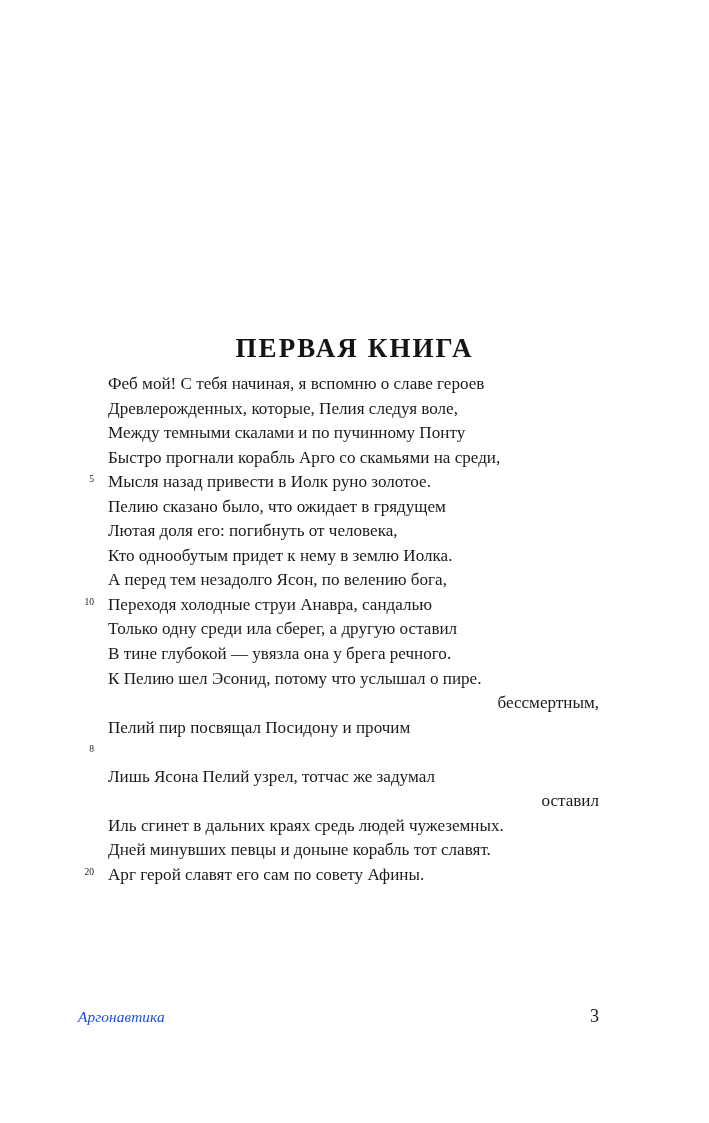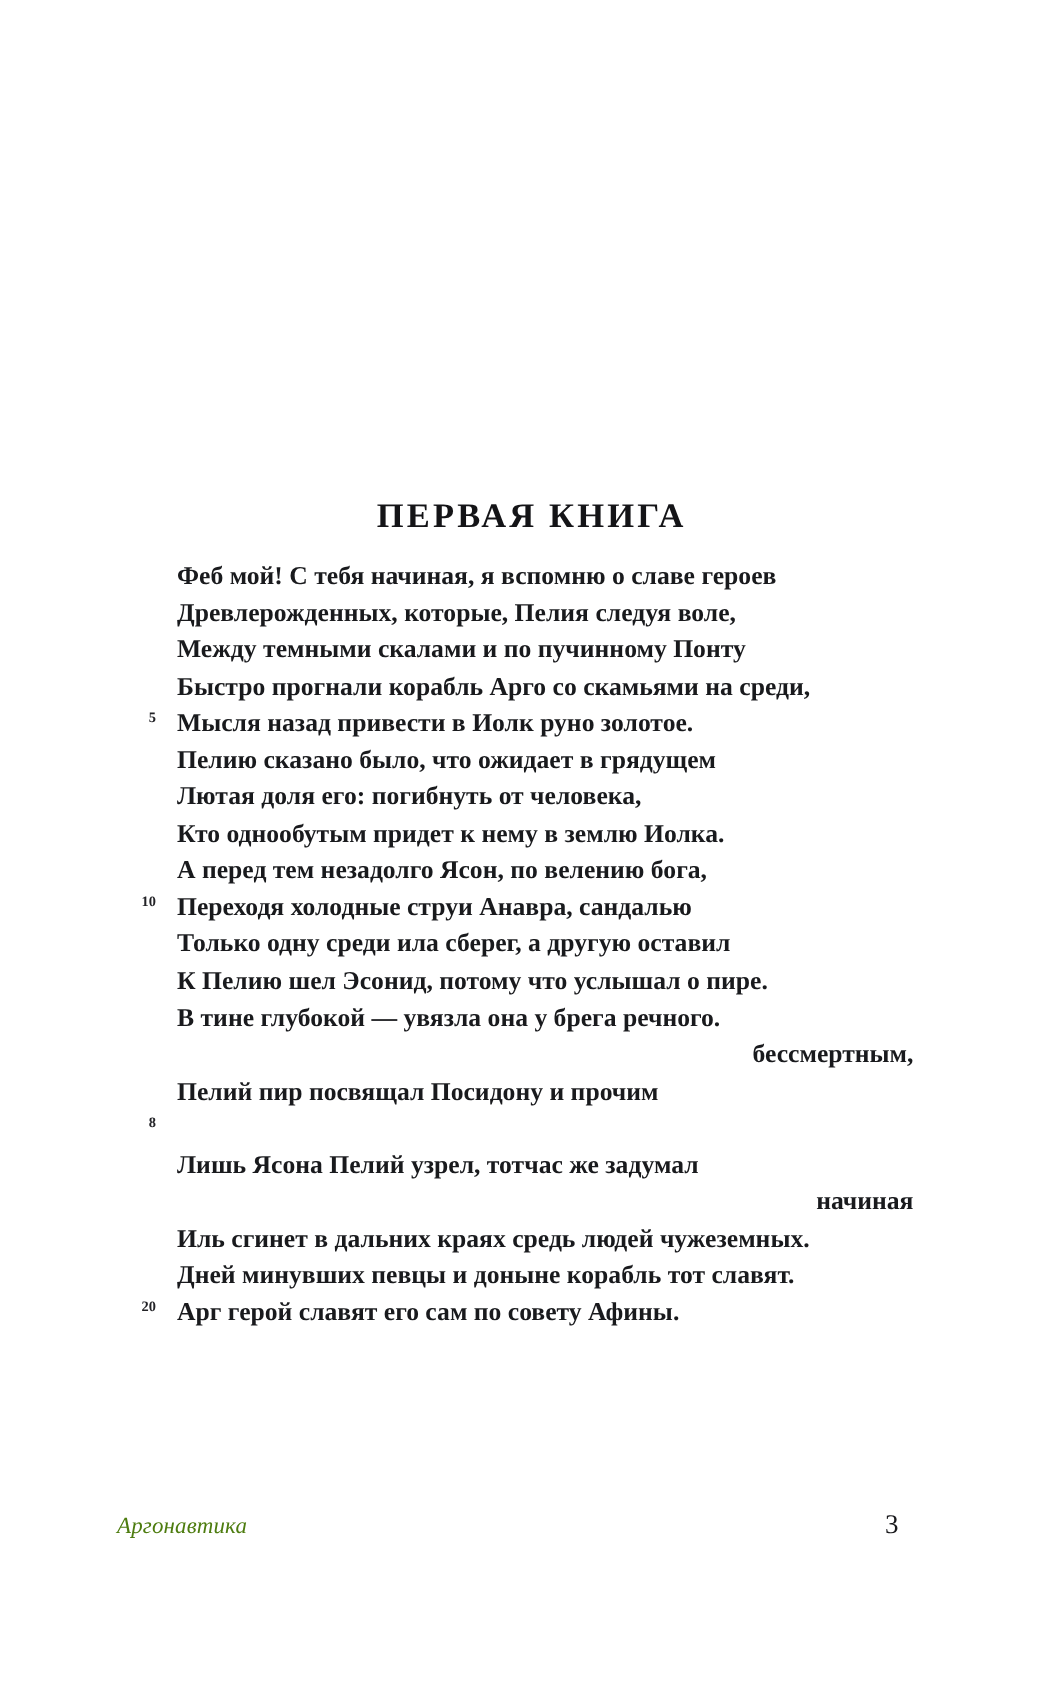--- a/index.html
+++ b/index.html
@@ -22,34 +22,33 @@
     inset: 0;
   }
 
   
   .book-title {
     position: absolute;
     left: 0;
     right: 0;
     top: 316px;
     text-align: center;
-    font-size: 23px;
+    font-size: 27px;
     font-weight: bold;
     letter-spacing: 2.1px;
     line-height: 1.1;
     color: #141417;
   }
 
   
   .verse-block {
     position: absolute;
-    left: 88px;
+    left: 78px;
     top: 372px;
     width: 521px;
-    font-weight: bold;
   }
 
   .verse-line {
     position: relative;
     height: 24.55px;
     line-height: 24.55px;
     font-size: 17.1px;
     white-space: nowrap;
     color: #191a1d;
   }
@@ -85,21 +84,21 @@
     right: 110px;
     top: 1006px;
     height: 24px;
     display: flex;
     align-items: baseline;
     justify-content: space-between;
   }
   .footer-running-title {
     font-style: italic;
     font-size: 15.3px;
-    color: #4d7c0f;
+    color: #1d4ed8;
     letter-spacing: 0.1px;
   }
   .footer-page-number {
     font-size: 18px;
     color: #18181b;
   }
 </style>
 </head>
 <body>
 
@@ -147,44 +146,44 @@
       <div class="verse-line">
         <span class="line-number">10</span>
         <span class="line-text">Переходя холодные струи Анавра, сандалью</span>
       </div>
       <div class="verse-line">
         <span class="line-number"></span>
         <span class="line-text">Только одну среди ила сберег, а другую оставил</span>
       </div>
       <div class="verse-line">
         <span class="line-number"></span>
+        <span class="line-text">В тине глубокой — увязла она у брега речного.</span>
+      </div>
+      <div class="verse-line">
+        <span class="line-number"></span>
         <span class="line-text">К Пелию шел Эсонид, потому что услышал о пире.</span>
       </div>
-      <div class="verse-line">
-        <span class="line-number"></span>
-        <span class="line-text">В тине глубокой — увязла она у брега речного.</span>
-      </div>
       <div class="verse-line turnover">
         <span class="line-number"></span>
         <span class="line-text">бессмертным,</span>
       </div>
       <div class="verse-line">
         <span class="line-number"></span>
         <span class="line-text">Пелий пир посвящал Посидону и прочим</span>
       </div>
       <div class="verse-line">
         <span class="line-number">8</span>
       </div>
       <div class="verse-line">
         <span class="line-number"></span>
         <span class="line-text">Лишь Ясона Пелий узрел, тотчас же задумал</span>
       </div>
       <div class="verse-line turnover">
         <span class="line-number"></span>
-        <span class="line-text">начиная</span>
+        <span class="line-text">оставил</span>
       </div>
       <div class="verse-line">
         <span class="line-number"></span>
         <span class="line-text">Иль сгинет в дальних краях средь людей чужеземных.</span>
       </div>
       <div class="verse-line">
         <span class="line-number"></span>
         <span class="line-text">Дней минувших певцы и доныне корабль тот славят.</span>
       </div>
       <div class="verse-line">

